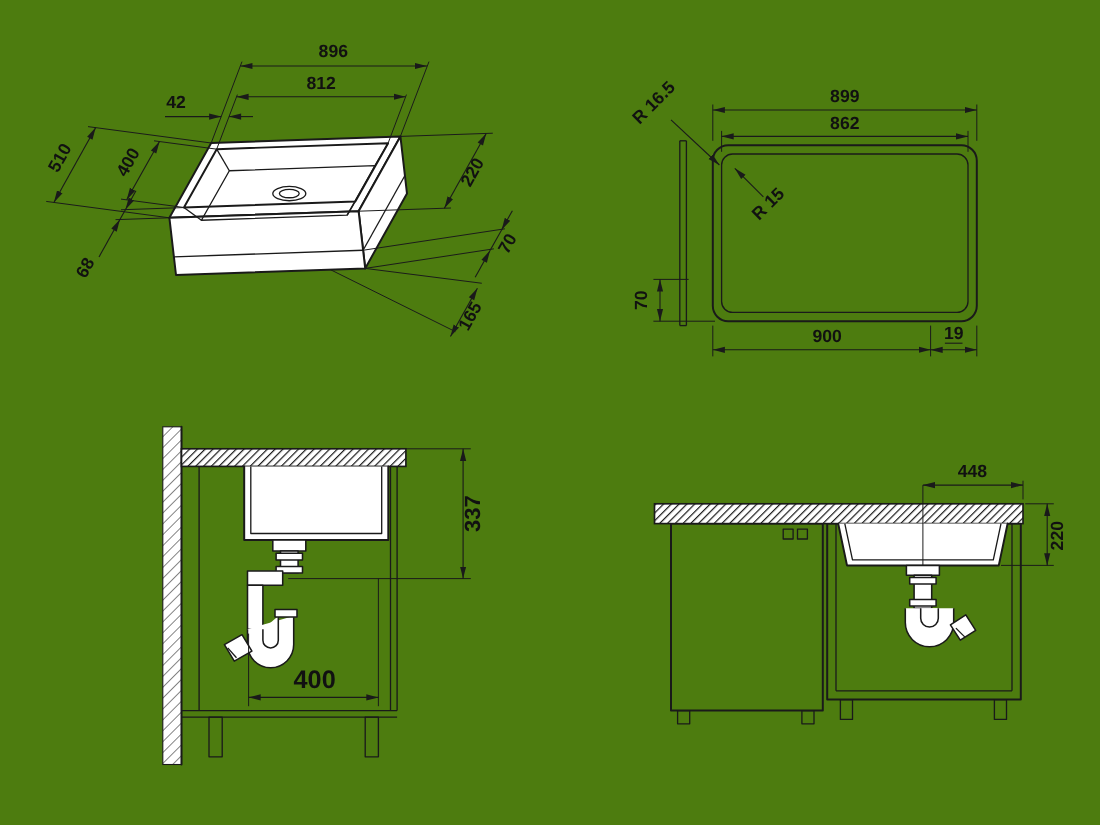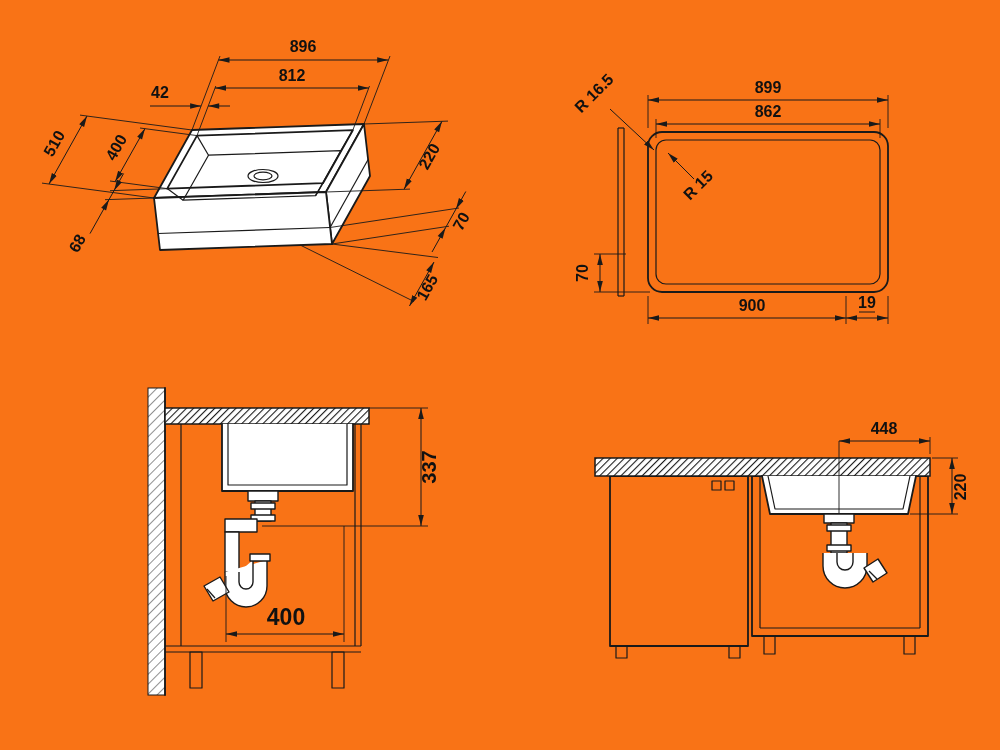--- a/index.html
+++ b/index.html
@@ -1,16 +1,16 @@
 <!DOCTYPE html>
 <html><head>
 <meta charset="utf-8">
 <style>
   html,body{margin:0;padding:0;background:#fff;}
-  .canvas{position:relative;width:1000px;height:750px;background:#f97316;overflow:hidden;
+  .canvas{position:relative;width:1000px;height:750px;background:#4d7c0f;overflow:hidden;
           font-family:"Liberation Sans", sans-serif;}
   svg{display:block;}
   .obj{stroke:#1a1a1a;stroke-width:1.8;fill:#ffffff;stroke-linejoin:round;stroke-linecap:round;}
   .objn{stroke:#1a1a1a;stroke-width:1.8;fill:none;stroke-linejoin:round;stroke-linecap:round;}
   .obj2{stroke:#1a1a1a;stroke-width:1.2;fill:none;stroke-linejoin:round;}
   .pipe{stroke:#1a1a1a;stroke-width:1.4;fill:#ffffff;stroke-linejoin:round;}
   .dim{stroke:#1a1a1a;stroke-width:1;fill:none;}
   .ext{stroke:#1a1a1a;stroke-width:0.9;fill:none;}
   text.d{font-family:"Liberation Sans", sans-serif;font-weight:bold;font-size:16px;fill:#111;}
   text.d90{font-family:"Liberation Sans", sans-serif;font-weight:bold;font-size:16px;fill:#111;}

